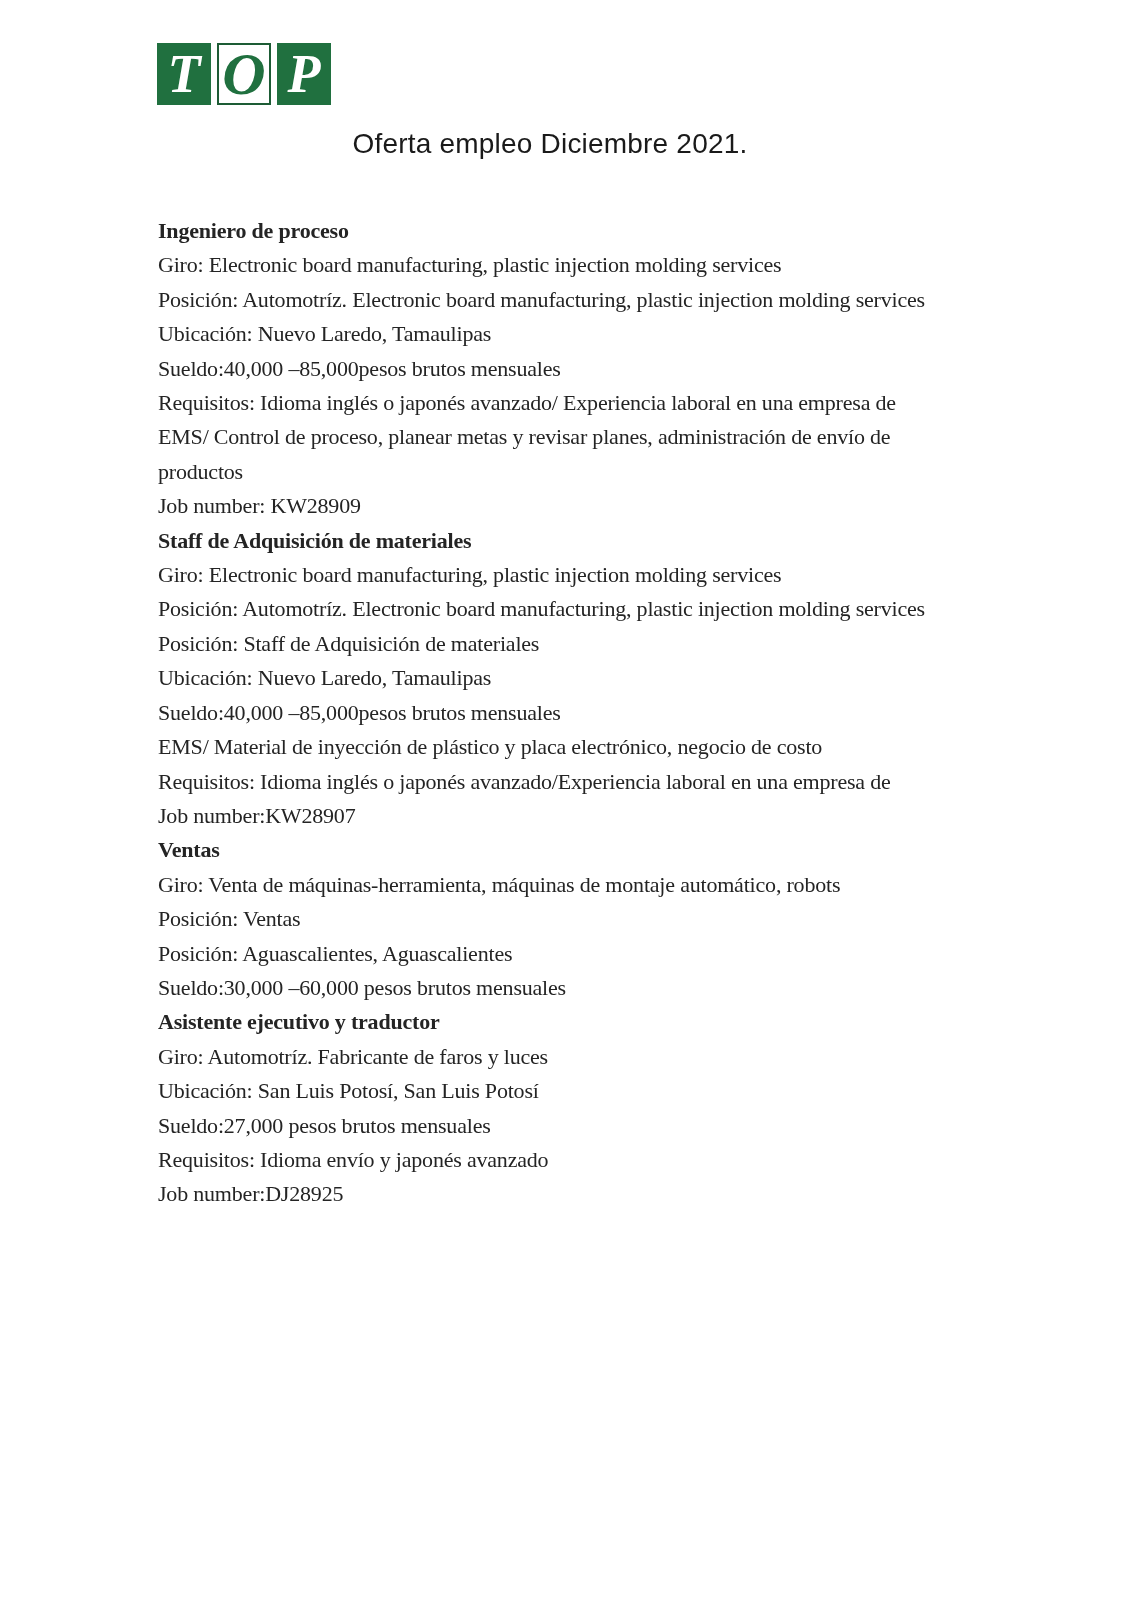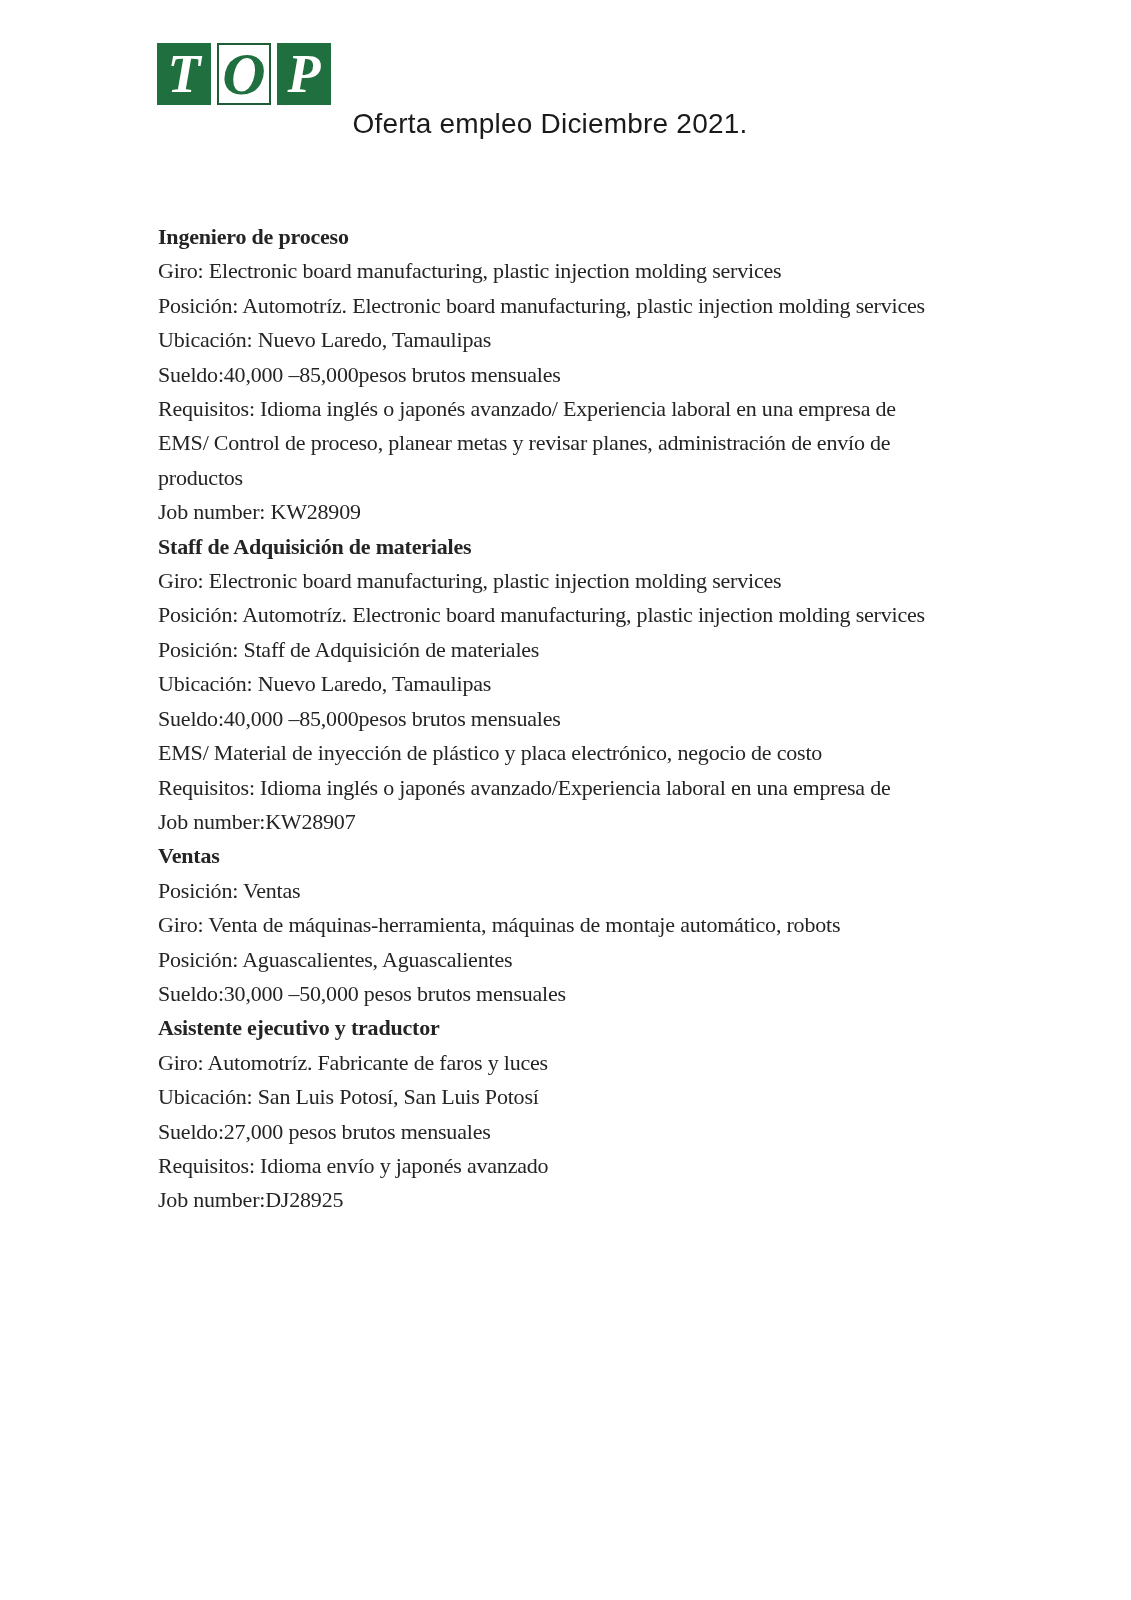--- a/index.html
+++ b/index.html
@@ -66,35 +66,35 @@
     height: 27px;
     border-radius: 50%;
     background: #d5312a;
     top: -22px;
     left: 0px;
   }
 
   
   .doc-title {
     position: absolute;
-    top: 108px;
+    top: 128px;
     left: 0;
     width: 1100px;
     text-align: center;
     font-family: "Liberation Sans", sans-serif;
     font-size: 28px;
     color: #1a1a1a;
     letter-spacing: 0.2px;
   }
 
   
   .content {
     position: absolute;
     left: 158px;
-    top: 220px;
+    top: 214px;
     width: 900px;
     font-size: 22px;
     line-height: 34.4px;
     color: #242424;
     letter-spacing: -0.2px;
   }
   .section + .section { }
   .heading { font-weight: bold; }
   .line { white-space: pre; }
 </style>
@@ -136,24 +136,24 @@
         <div class="line">Posición: Automotríz. Electronic board manufacturing, plastic injection molding services</div>
         <div class="line">Posición: Staff de Adquisición de materiales</div>
         <div class="line">Ubicación: Nuevo Laredo, Tamaulipas</div>
         <div class="line">Sueldo:40,000 –85,000pesos brutos mensuales</div>
         <div class="line">EMS/ Material de inyección de plástico y placa electrónico, negocio de costo</div>
         <div class="line">Requisitos: Idioma inglés o japonés avanzado/Experiencia laboral en una empresa de</div>
         <div class="line">Job number:KW28907</div>
       </section>
       <section class="section">
         <div class="heading">Ventas</div>
+        <div class="line">Giro: Venta de máquinas-herramienta, máquinas de montaje automático, robots</div>
         <div class="line">Posición: Ventas</div>
-        <div class="line">Giro: Venta de máquinas-herramienta, máquinas de montaje automático, robots</div>
         <div class="line">Posición: Aguascalientes, Aguascalientes</div>
-        <div class="line">Sueldo:30,000 –50,000 pesos brutos mensuales</div>
+        <div class="line">Sueldo:30,000 –60,000 pesos brutos mensuales</div>
       </section>
       <section class="section">
         <div class="heading">Asistente ejecutivo y traductor</div>
         <div class="line">Giro: Automotríz. Fabricante de faros y luces</div>
         <div class="line">Ubicación: San Luis Potosí, San Luis Potosí</div>
         <div class="line">Sueldo:27,000 pesos brutos mensuales</div>
         <div class="line">Requisitos: Idioma envío y japonés avanzado</div>
         <div class="line">Job number:DJ28925</div>
       </section>
     </div>

